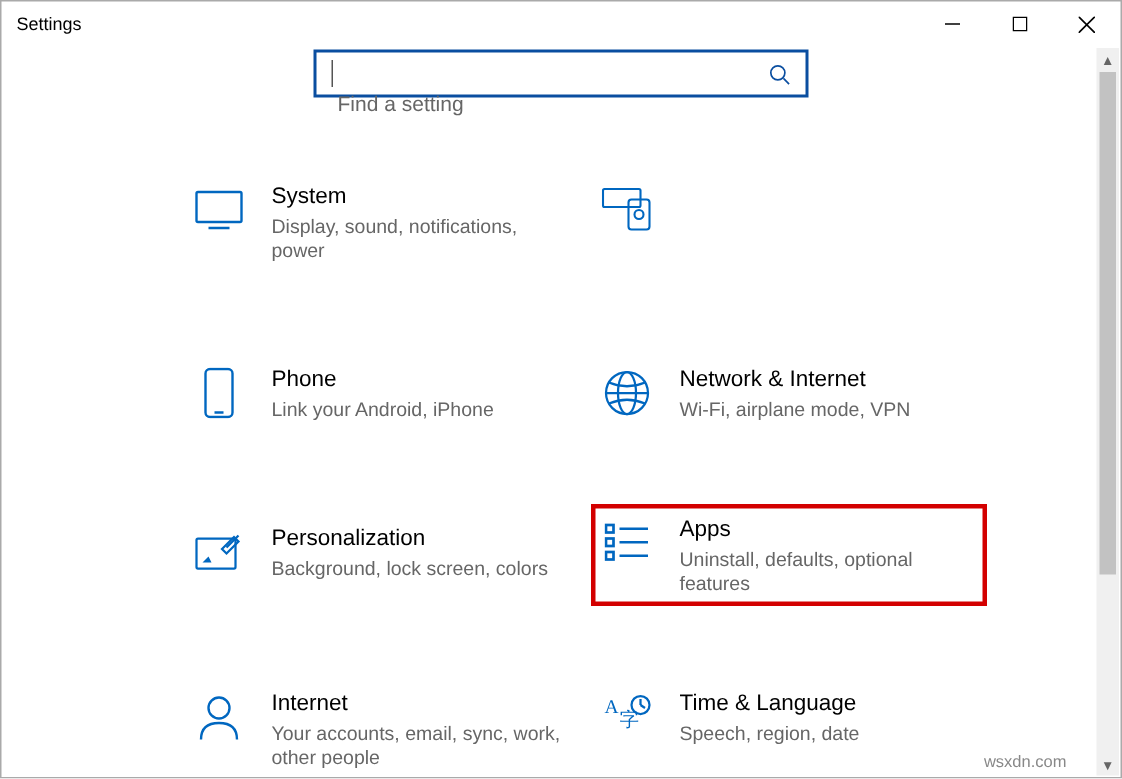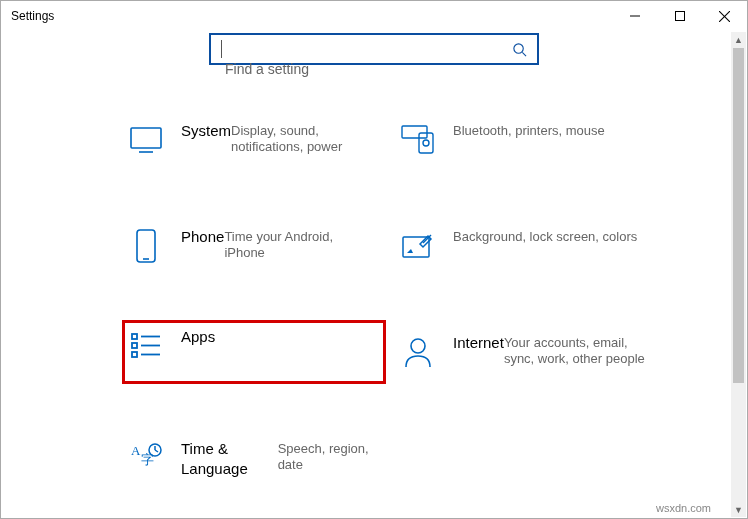--- a/index.html
+++ b/index.html
@@ -101,21 +101,21 @@
     flex-shrink: 0;
     color: #0067c0;
     display: flex;
     align-items: center;
     justify-content: center;
     margin-right: 18px;
     margin-top: 2px;
   }
   .tile-text {
     display: flex;
-    flex-direction: row;
+    flex-direction: column;
     max-width: 195px;
   }
   .tile-title {
     font-size: 15px;
     color: #000;
     line-height: 20px;
   }
   .tile-sub {
     font-size: 13px;
     color: #666;
@@ -216,65 +216,81 @@
           <rect x="1" y="1" width="25" height="12" rx="1"></rect>
           <line x1="4" y1="4" x2="4" y2="4" stroke-width="2"></line>
             <line x1="7" y1="4" x2="7" y2="4" stroke-width="2"></line>
             <line x1="10" y1="4" x2="10" y2="4" stroke-width="2"></line>
           <rect x="18" y="8" width="14" height="20" rx="2"></rect>
           <circle cx="25" cy="18" r="3"></circle>
             <line x1="25" y1="23" x2="25" y2="23" stroke-width="2"></line>
         </svg>
       </span>
       <div class="tile-text">
-        <span class="tile-sub">Bluetooth, printers, mouse</span>
       </div>
     </div>
 
     <div class="tile">
       <span class="tile-icon">
         <svg width="22" height="34" viewBox="0 0 22 34" fill="none" stroke="currentColor" stroke-width="1.6">
           <rect x="2" y="1" width="18" height="32" rx="3"></rect>
           <line x1="8" y1="30" x2="14" y2="30"></line>
         </svg>
       </span>
       <div class="tile-text">
         <span class="tile-title">Phone</span>
-        <span class="tile-sub">Time your Android, iPhone</span>
-      </div>
-    </div>
-
+        <span class="tile-sub">Link your Android, iPhone</span>
+      </div>
+    </div>
+
+    <div class="tile">
+      <span class="tile-icon">
+        <svg width="32" height="32" viewBox="0 0 32 32" fill="none" stroke="currentColor" stroke-width="1.5">
+          <circle cx="16" cy="16" r="14"></circle>
+          <ellipse cx="16" cy="16" rx="6" ry="14"></ellipse>
+          <line x1="2" y1="16" x2="30" y2="16"></line>
+          <path d="M4 9 Q16 14 28 9"></path>
+            <path d="M4 23 Q16 18 28 23"></path>
+        </svg>
+      </span>
+      <div class="tile-text">
+        <span class="tile-title">Network &amp; Internet</span>
+        <span class="tile-sub">Wi-Fi, airplane mode, VPN</span>
+      </div>
+    </div>
 
     <div class="tile">
       <span class="tile-icon">
         <svg width="34" height="30" viewBox="0 0 34 30" fill="none" stroke="currentColor" stroke-width="1.5">
           <rect x="2" y="6" width="26" height="20" rx="1"></rect>
           <path d="M22 4 L30 -4" transform="translate(0,8)"></path>
           <path d="M19 13 L27 5 L30 8 L22 16 Z" fill="none"></path>
           <path d="M6 22 L10 18 L12 22 Z" fill="currentColor" stroke="none"></path>
         </svg>
       </span>
       <div class="tile-text">
+        <span class="tile-title">Personalization</span>
         <span class="tile-sub">Background, lock screen, colors</span>
       </div>
     </div>
 
     <div class="tile highlighted">
       <span class="tile-icon">
         <svg width="30" height="28" viewBox="0 0 30 28" fill="none" stroke="currentColor" stroke-width="1.8">
           <rect x="1" y="2" width="5" height="5"></rect>
             <line x1="10" y1="4.5" x2="29" y2="4.5"></line>
           <rect x="1" y="11" width="5" height="5"></rect>
             <line x1="10" y1="13.5" x2="29" y2="13.5"></line>
           <rect x="1" y="20" width="5" height="5"></rect>
             <line x1="10" y1="22.5" x2="29" y2="22.5"></line>
         </svg>
       </span>
       <div class="tile-text">
         <span class="tile-title">Apps</span>
+        <span class="tile-sub">Uninstall, defaults, optional features</span>
       </div>
     </div>
 
     <div class="tile">
       <span class="tile-icon">
         <svg width="30" height="32" viewBox="0 0 30 32" fill="none" stroke="currentColor" stroke-width="1.6">
           <circle cx="15" cy="10" r="7"></circle>
           <path d="M3 31 Q3 20 15 20 Q27 20 27 31"></path>
         </svg>
       </span>

